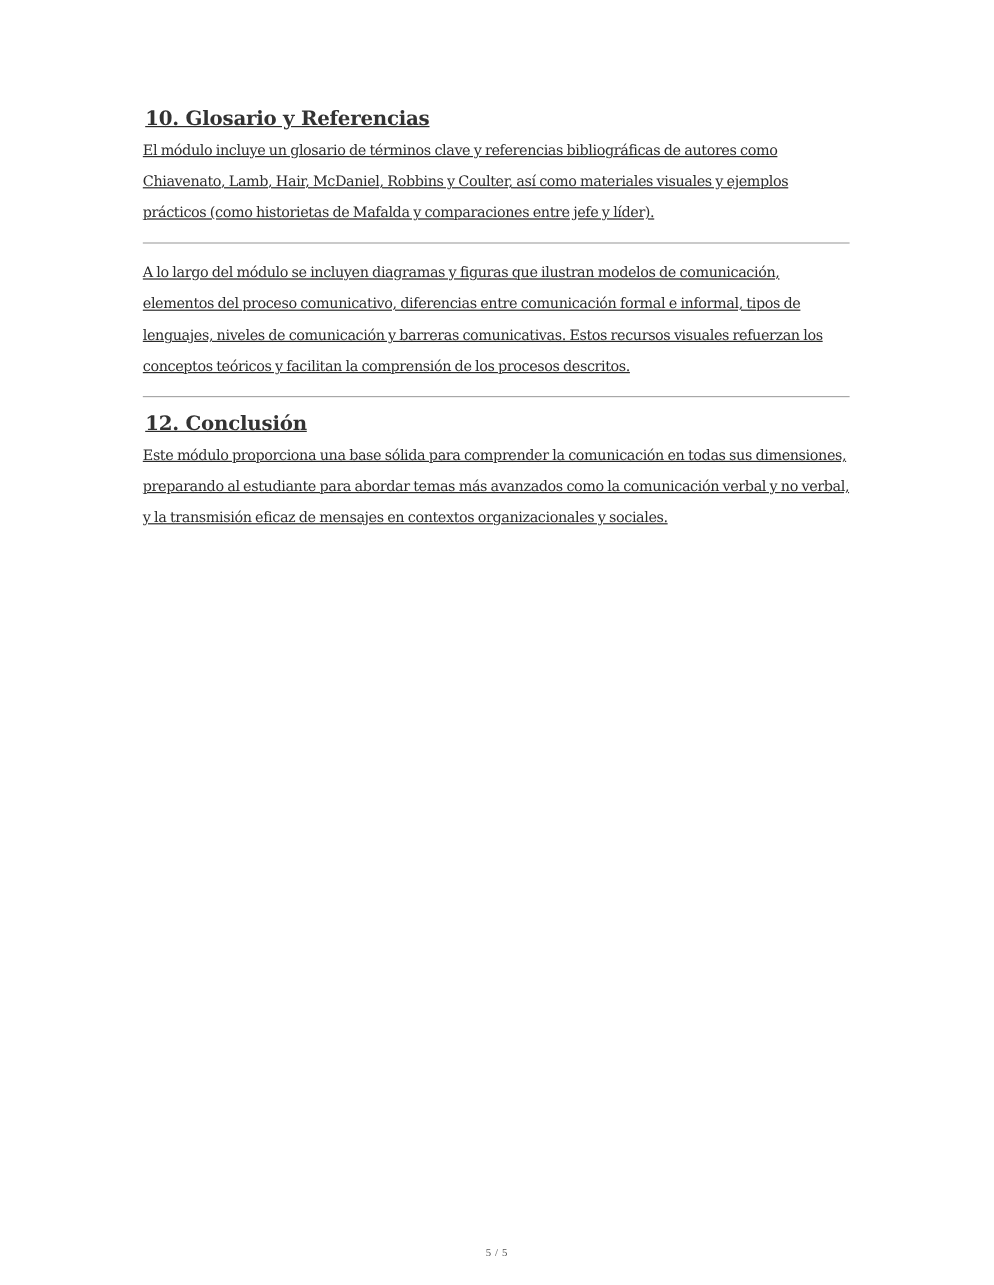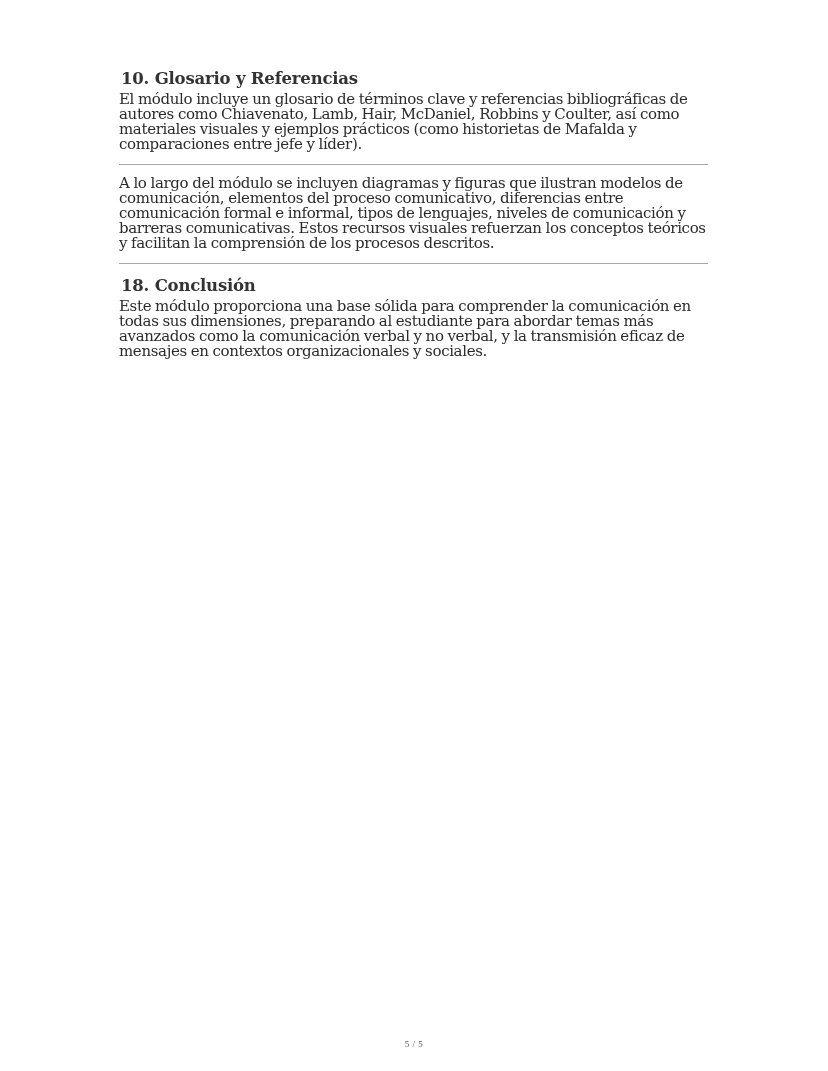--- a/index.html
+++ b/index.html
@@ -11,39 +11,40 @@
       width: 828px;
       height: 1071px;
       position: relative;
       overflow: hidden;
       font-family: "DejaVu Serif", "Liberation Serif", serif;
       color: #2b2b2b;
     }
     .page-content {
       position: absolute;
       left: 119px;
-      top: 68px;
+      top: 88px;
       width: 590px;
+      text-decoration: underline;
     }
     .section {
       margin: 0;
     }
     .section-title {
       font-family: "DejaVu Serif", "Liberation Serif", serif;
       font-size: 16.5px;
       font-weight: bold;
       color: #333333;
       margin: 0 0 2px 2px;
       line-height: 22px;
       letter-spacing: -0.2px;
     }
     .section-body {
       font-family: "DejaVu Serif", "Liberation Serif", serif;
-      font-size: 15px;
-      line-height: 15px;
+      font-size: 12px;
+      line-height: 26px;
       color: #2b2b2b;
       margin: 0;
       letter-spacing: -0.35px;
       word-spacing: -0.5px;
     }
     .divider {
       height: 0;
       border: none;
       border-top: 1.5px solid #a8a8a8;
       margin: 12px 0 11px 0;
@@ -73,19 +74,19 @@
 
   <hr class="divider">
 
   <section class="section">
     <p class="section-body">A lo largo del módulo se incluyen diagramas y figuras que ilustran modelos de comunicación, elementos del proceso comunicativo, diferencias entre comunicación formal e informal, tipos de lenguajes, niveles de comunicación y barreras comunicativas. Estos recursos visuales refuerzan los conceptos teóricos y facilitan la comprensión de los procesos descritos.</p>
   </section>
 
   <hr class="divider">
 
   <section class="section">
-    <h2 class="section-title">18. Conclusión</h2>
+    <h2 class="section-title">12. Conclusión</h2>
     <p class="section-body">Este módulo proporciona una base sólida para comprender la comunicación en todas sus dimensiones, preparando al estudiante para abordar temas más avanzados como la comunicación verbal y no verbal, y la transmisión eficaz de mensajes en contextos organizacionales y sociales.</p>
   </section>
 
 </div>
 
 <div class="page-number">5 / 5</div>
 
 </body></html>

